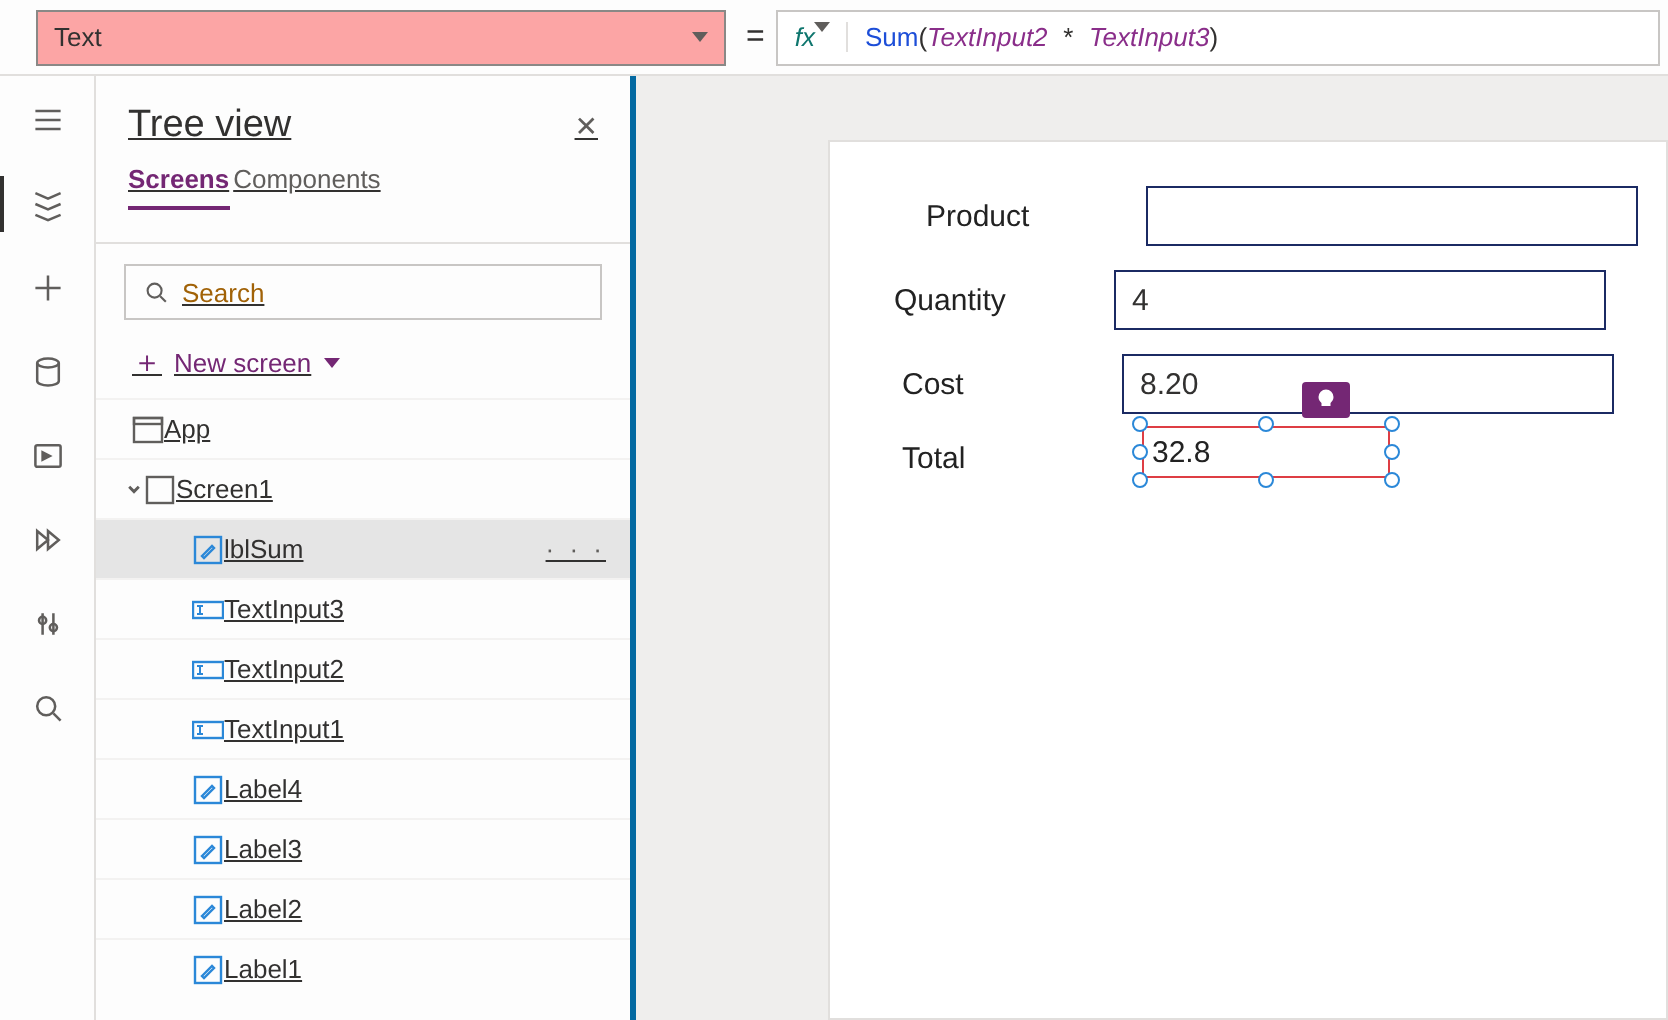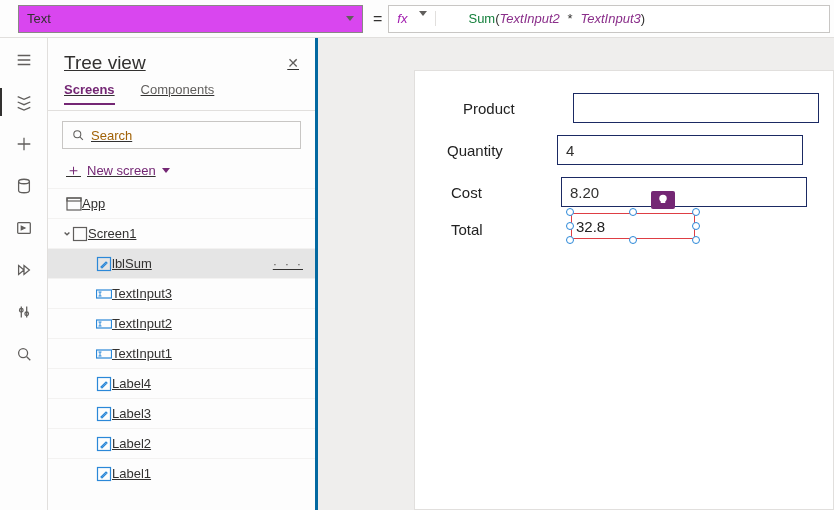--- a/index.html
+++ b/index.html
@@ -1,45 +1,45 @@
 <!DOCTYPE html>
 <html><head>
 <meta charset="utf-8">
 <style>
   * { box-sizing: border-box; margin: 0; padding: 0; font-family: "Segoe UI", Arial, sans-serif; }
   body { background: #f3f2f1; width: 834px; height: 510px; overflow: hidden; font-size: 13px; color: #323130; }
 
   
   .topbar { display: flex; align-items: center; height: 38px; background: #fdfdfd; border-bottom: 1px solid #e1dfdd; }
-  .prop-select { margin-left: 18px; width: 345px; height: 28px; border: 1px solid #8a8886; background: #d946ef; display: flex; align-items: center; justify-content: space-between; padding: 0 8px; font-size: 13px; }
+  .prop-select { margin-left: 18px; width: 345px; height: 28px; border: 1px solid #8a8886; background: #fca5a5; display: flex; align-items: center; justify-content: space-between; padding: 0 8px; font-size: 13px; }
   .chev { width: 0; height: 0; border-left: 4px solid transparent; border-right: 4px solid transparent; border-top: 5px solid #605e5c; }
   .eq { margin: 0 6px 0 10px; font-size: 16px; color: #323130; }
   .fx-box { flex: 1; height: 28px; border: 1px solid #c8c6c4; background: #fff; display: flex; align-items: center; margin-right: 4px; }
-  .fx-label { display: flex; align-items: flex-start; padding: 0 8px; border-right: 1px solid #e1dfdd; color: #a21caf; font-style: italic; gap: 12px; }
+  .fx-label { display: flex; align-items: flex-start; padding: 0 8px; border-right: 1px solid #e1dfdd; color: #0f766e; font-style: italic; gap: 0; }
   .fx-label .chev { border-top-color: #605e5c; }
   .formula { padding: 0 8px; font-family: Consolas, monospace; font-size: 13px; }
-  .tok-fn { color: #15803d; margin-left: 24px; }
+  .tok-fn { color: #1d4ed8; }
   .tok-paren { color: #323130; }
   .tok-id { color: #8a2e8a; font-style: italic; }
   .tok-op { color: #323130; }
 
   
   .main { display: flex; height: calc(100% - 38px); }
   .rail { width: 48px; background: #fdfdfd; border-right: 1px solid #e1dfdd; display: flex; flex-direction: column; align-items: center; padding-top: 12px; gap: 22px; }
   .rail-item { width: 20px; height: 20px; display: flex; align-items: center; justify-content: center; color: #605e5c; }
   .rail-item svg { width: 18px; height: 18px; stroke: #605e5c; fill: none; stroke-width: 1.4; }
   .rail-item.active { position: relative; }
   .rail-item.active::before { content:''; position:absolute; left:-14px; top:-4px; bottom:-4px; width:2px; background:#323130; }
 
   
   .tree { width: 270px; background: #fdfdfd; border-right: 3px solid #0369a1; display: flex; flex-direction: column; text-decoration: underline; }
   .tree-head { display: flex; align-items: center; justify-content: space-between; padding: 14px 16px 2px 16px; }
   .tree-title { font-size: 19px; font-weight: 400; }
   .close-x { font-size: 14px; color: #605e5c; cursor: pointer; }
-  .tabs { display: flex; gap: 26px; padding: 6px 16px 5px 16px; border-bottom: 1px solid #e1dfdd; }
+  .tabs { display: flex; gap: 2px; padding: 6px 16px 16px 16px; border-bottom: 1px solid #e1dfdd; }
   .tab { padding-bottom: 6px; font-size: 13px; color: #605e5c; cursor: pointer; }
   .tab.active { color: #742774; border-bottom: 2px solid #742774; font-weight: 600; }
   .search { margin: 10px 14px 8px 14px; height: 28px; border: 1px solid #c8c6c4; display: flex; align-items: center; padding: 0 8px; gap: 6px; color: #a16207; }
   .search svg { width: 14px; height: 14px; stroke: #605e5c; fill: none; stroke-width: 1.5; }
   .newscreen { padding: 4px 14px 8px 18px; display: flex; align-items: center; gap: 6px; color: #742774; font-size: 13px; }
   .newscreen .plus { color: #742774; font-size: 15px; }
   .newscreen .chev { border-top-color: #742774; }
   .nodes { flex: 1; overflow: auto; }
   .node { height: 30px; display: flex; align-items: center; gap: 0; padding-right: 12px; border-top: 1px solid #f3f2f1; font-size: 13px; }
   .node.selected { background: #e5e5e5; }

